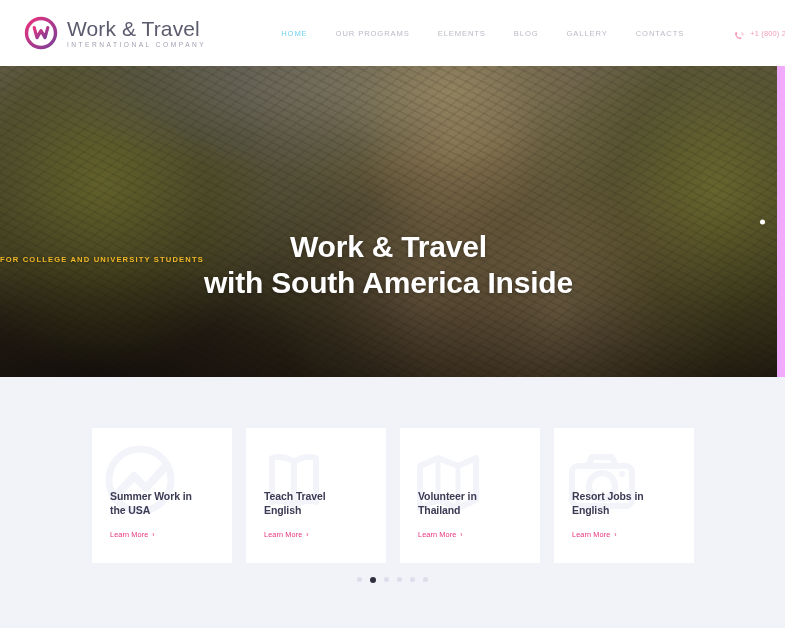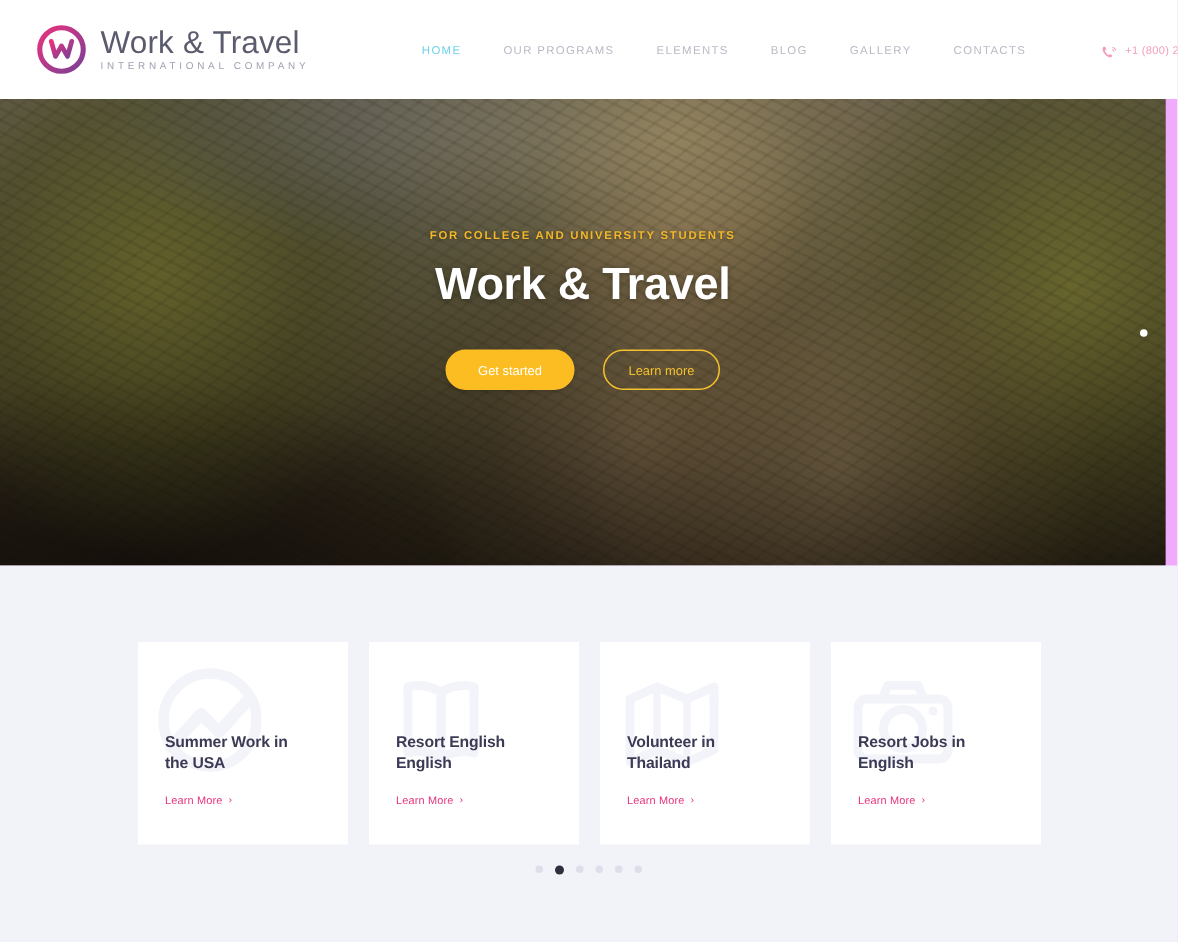--- a/index.html
+++ b/index.html
@@ -142,21 +142,20 @@
   .hero-overlay {
     position: absolute; inset: 0;
     background: linear-gradient(180deg, rgba(48,40,26,0.30) 0%, rgba(42,34,22,0.34) 45%, rgba(24,18,11,0.52) 100%);
   }
 
   .hero-content {
     position: absolute;
     top: 0; left: 0;
     width: 777px; height: 311px;
     display: flex;
-    flex-direction: column;
     align-items: center;
     justify-content: flex-start;
     padding-top: 86px;
   }
   .hero-eyebrow {
     font-size: 7.6px;
     font-weight: bold;
     letter-spacing: 1.15px;
     color: #f2b827;
     text-shadow: 0 1px 2px rgba(0,0,0,0.35);
@@ -339,24 +338,21 @@
 
   <div class="hero">
     <div class="hero-photo"></div>
     <div class="hero-grain"></div>
     <div class="hero-overlay"></div>
 
     <div class="hero-content">
       <div class="hero-eyebrow">FOR COLLEGE AND UNIVERSITY STUDENTS</div>
       <div class="hero-title">
         <div>Work &amp; Travel</div>
-      </div>
-      <div class="hero-buttons">
-        <div class="btn btn-primary">Get started</div>
-        <div class="btn btn-outline">Learn more</div>
+        <div>with South America Inside</div>
       </div>
     </div>
 
     <div class="hero-dot"></div>
   </div>
 
   <div class="cards-section">
 
     <div class="cards-row">
 
@@ -382,21 +378,21 @@
       <div class="card">
         <div class="card-bgicon">
           <svg width="84" height="84" viewBox="0 0 84 84">
             <path d="M42 22 C36 17, 26 16, 20 18 L20 62 C26 60, 36 61, 42 66 Z" fill="none" stroke="#f3f4fa" stroke-width="6" stroke-linejoin="round"></path>
             <path d="M42 22 C48 17, 58 16, 64 18 L64 62 C58 60, 48 61, 42 66 Z" fill="none" stroke="#f3f4fa" stroke-width="6" stroke-linejoin="round"></path>
             <line x1="42" y1="22" x2="42" y2="66" stroke="#f3f4fa" stroke-width="5"></line>
           </svg>
         </div>
         <div class="card-body">
           <div class="card-title">
-            <div>Resort English</div>
+            <div>Teach Travel</div>
             <div>English</div>
           </div>
           <div class="card-link">
             <span>Learn More</span>
             <span class="chev">›</span>
           </div>
         </div>
       </div>
 
       <div class="card">

